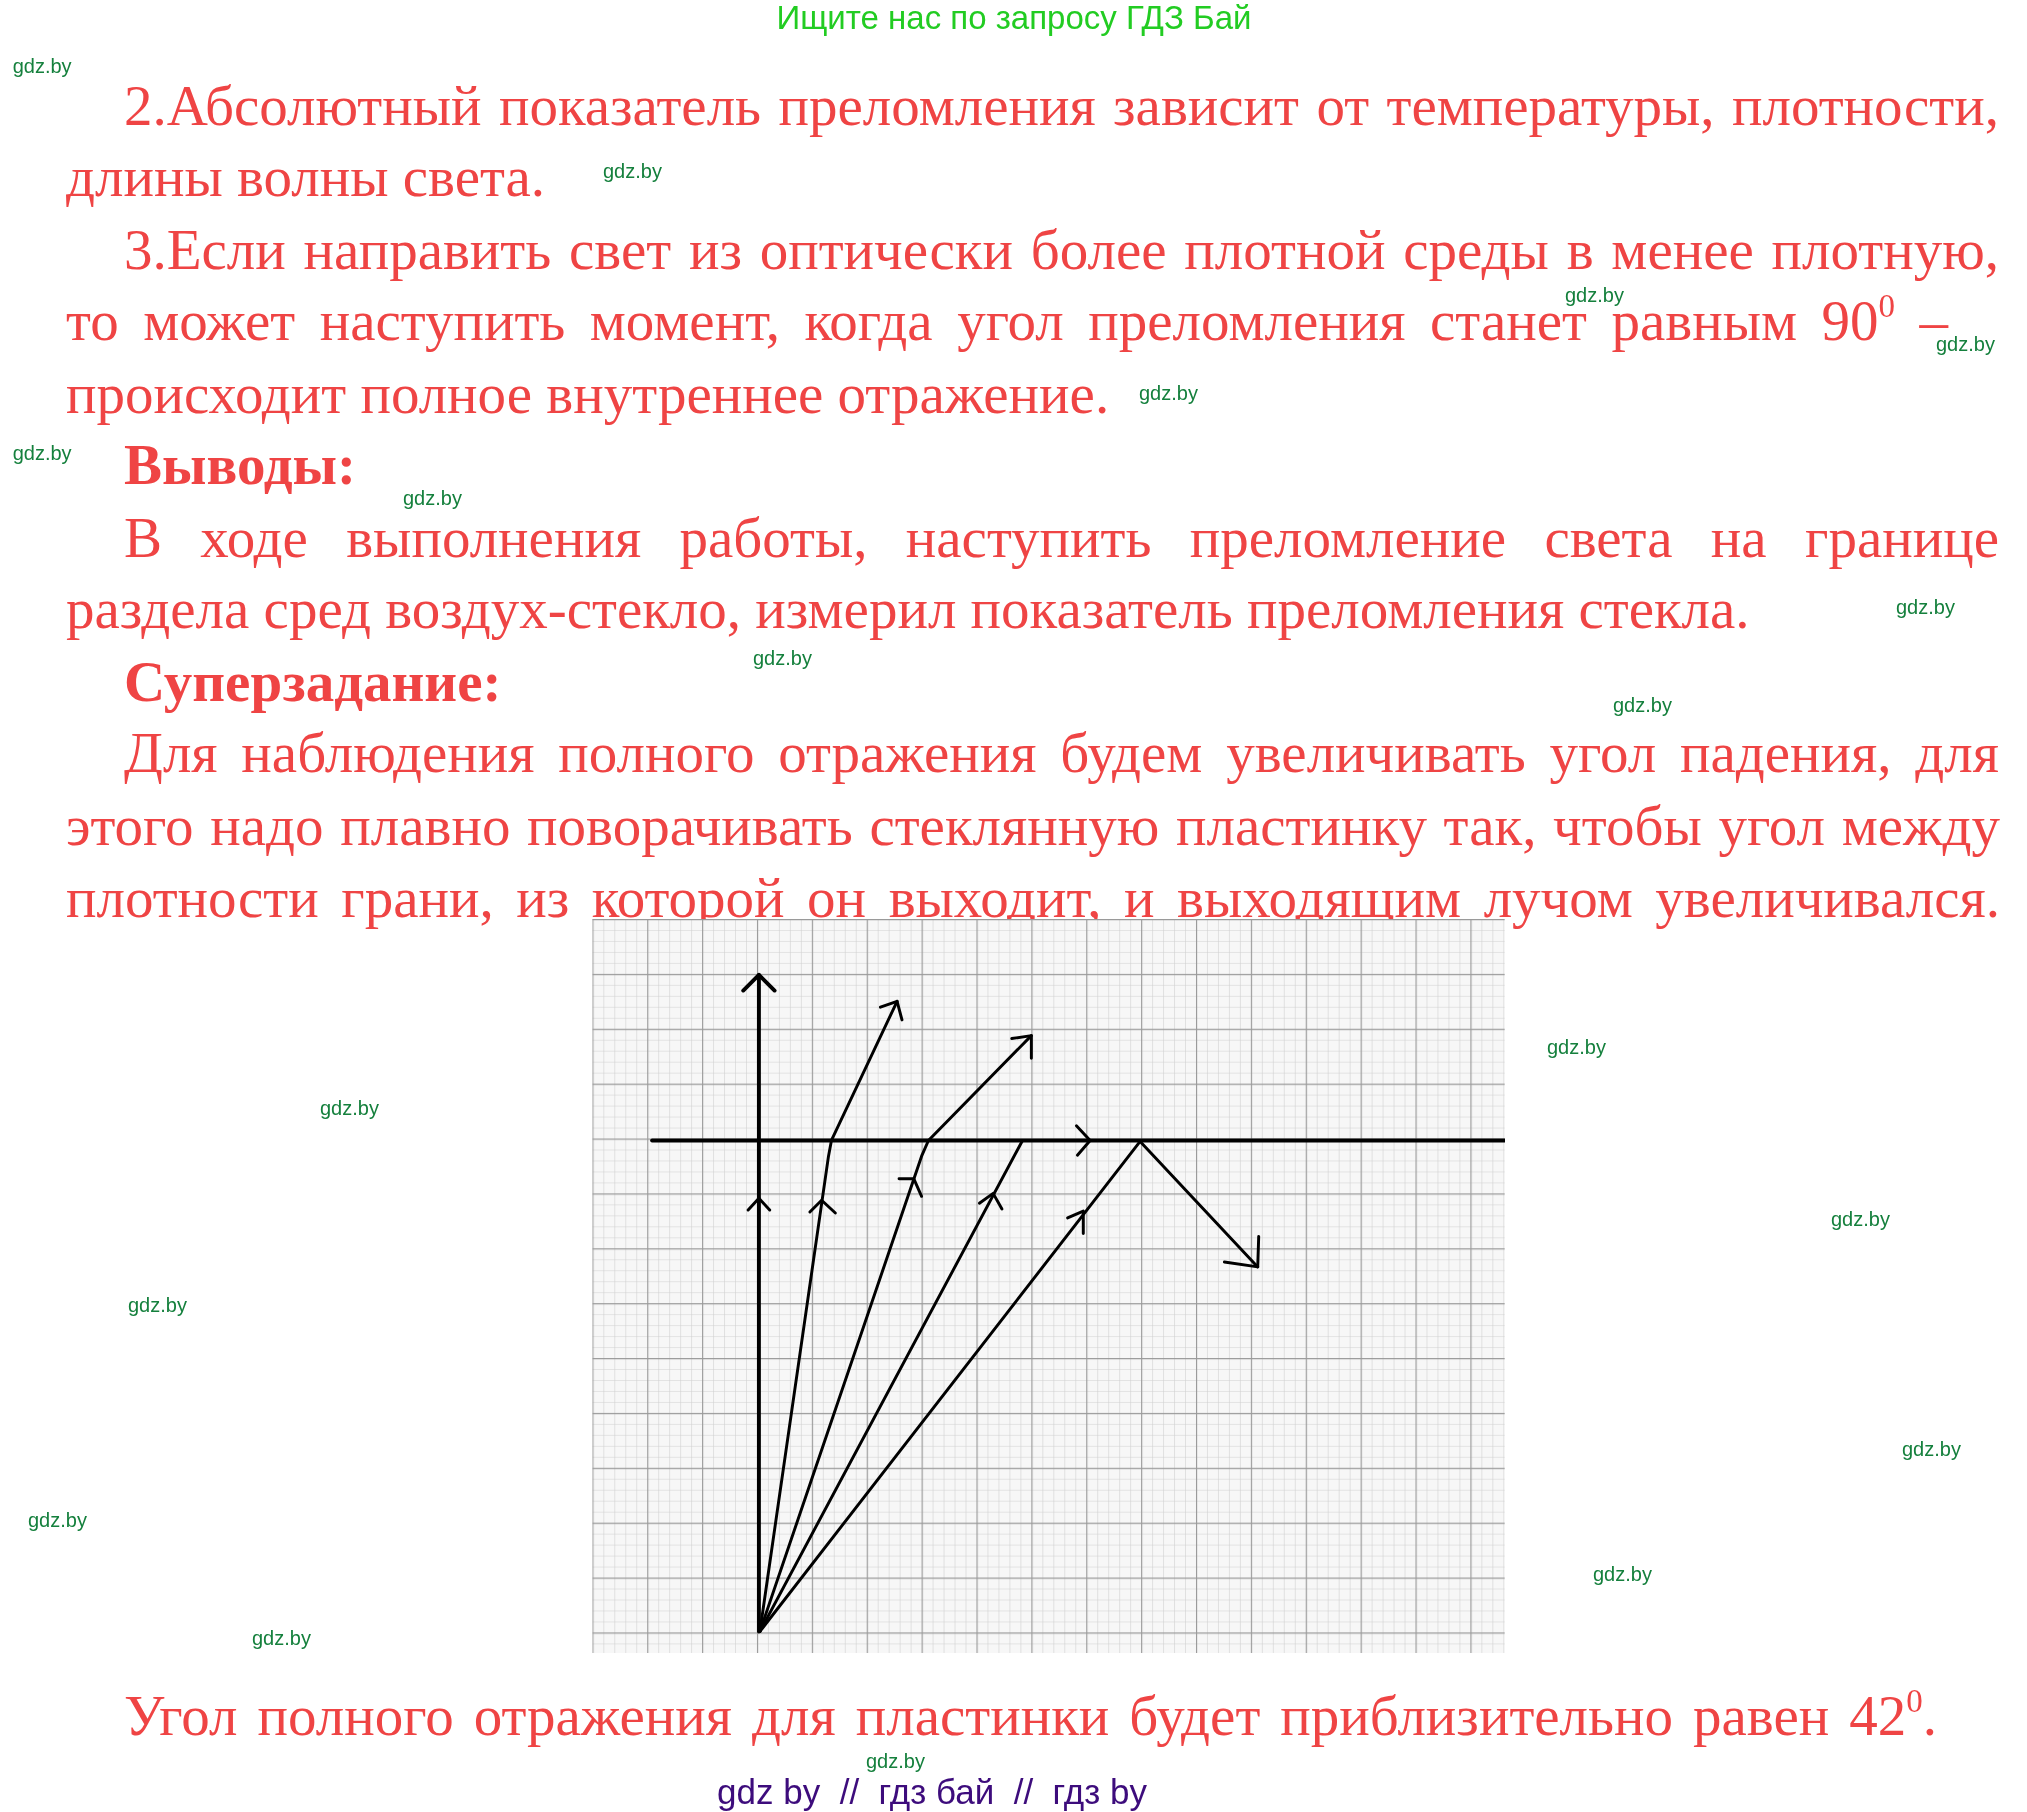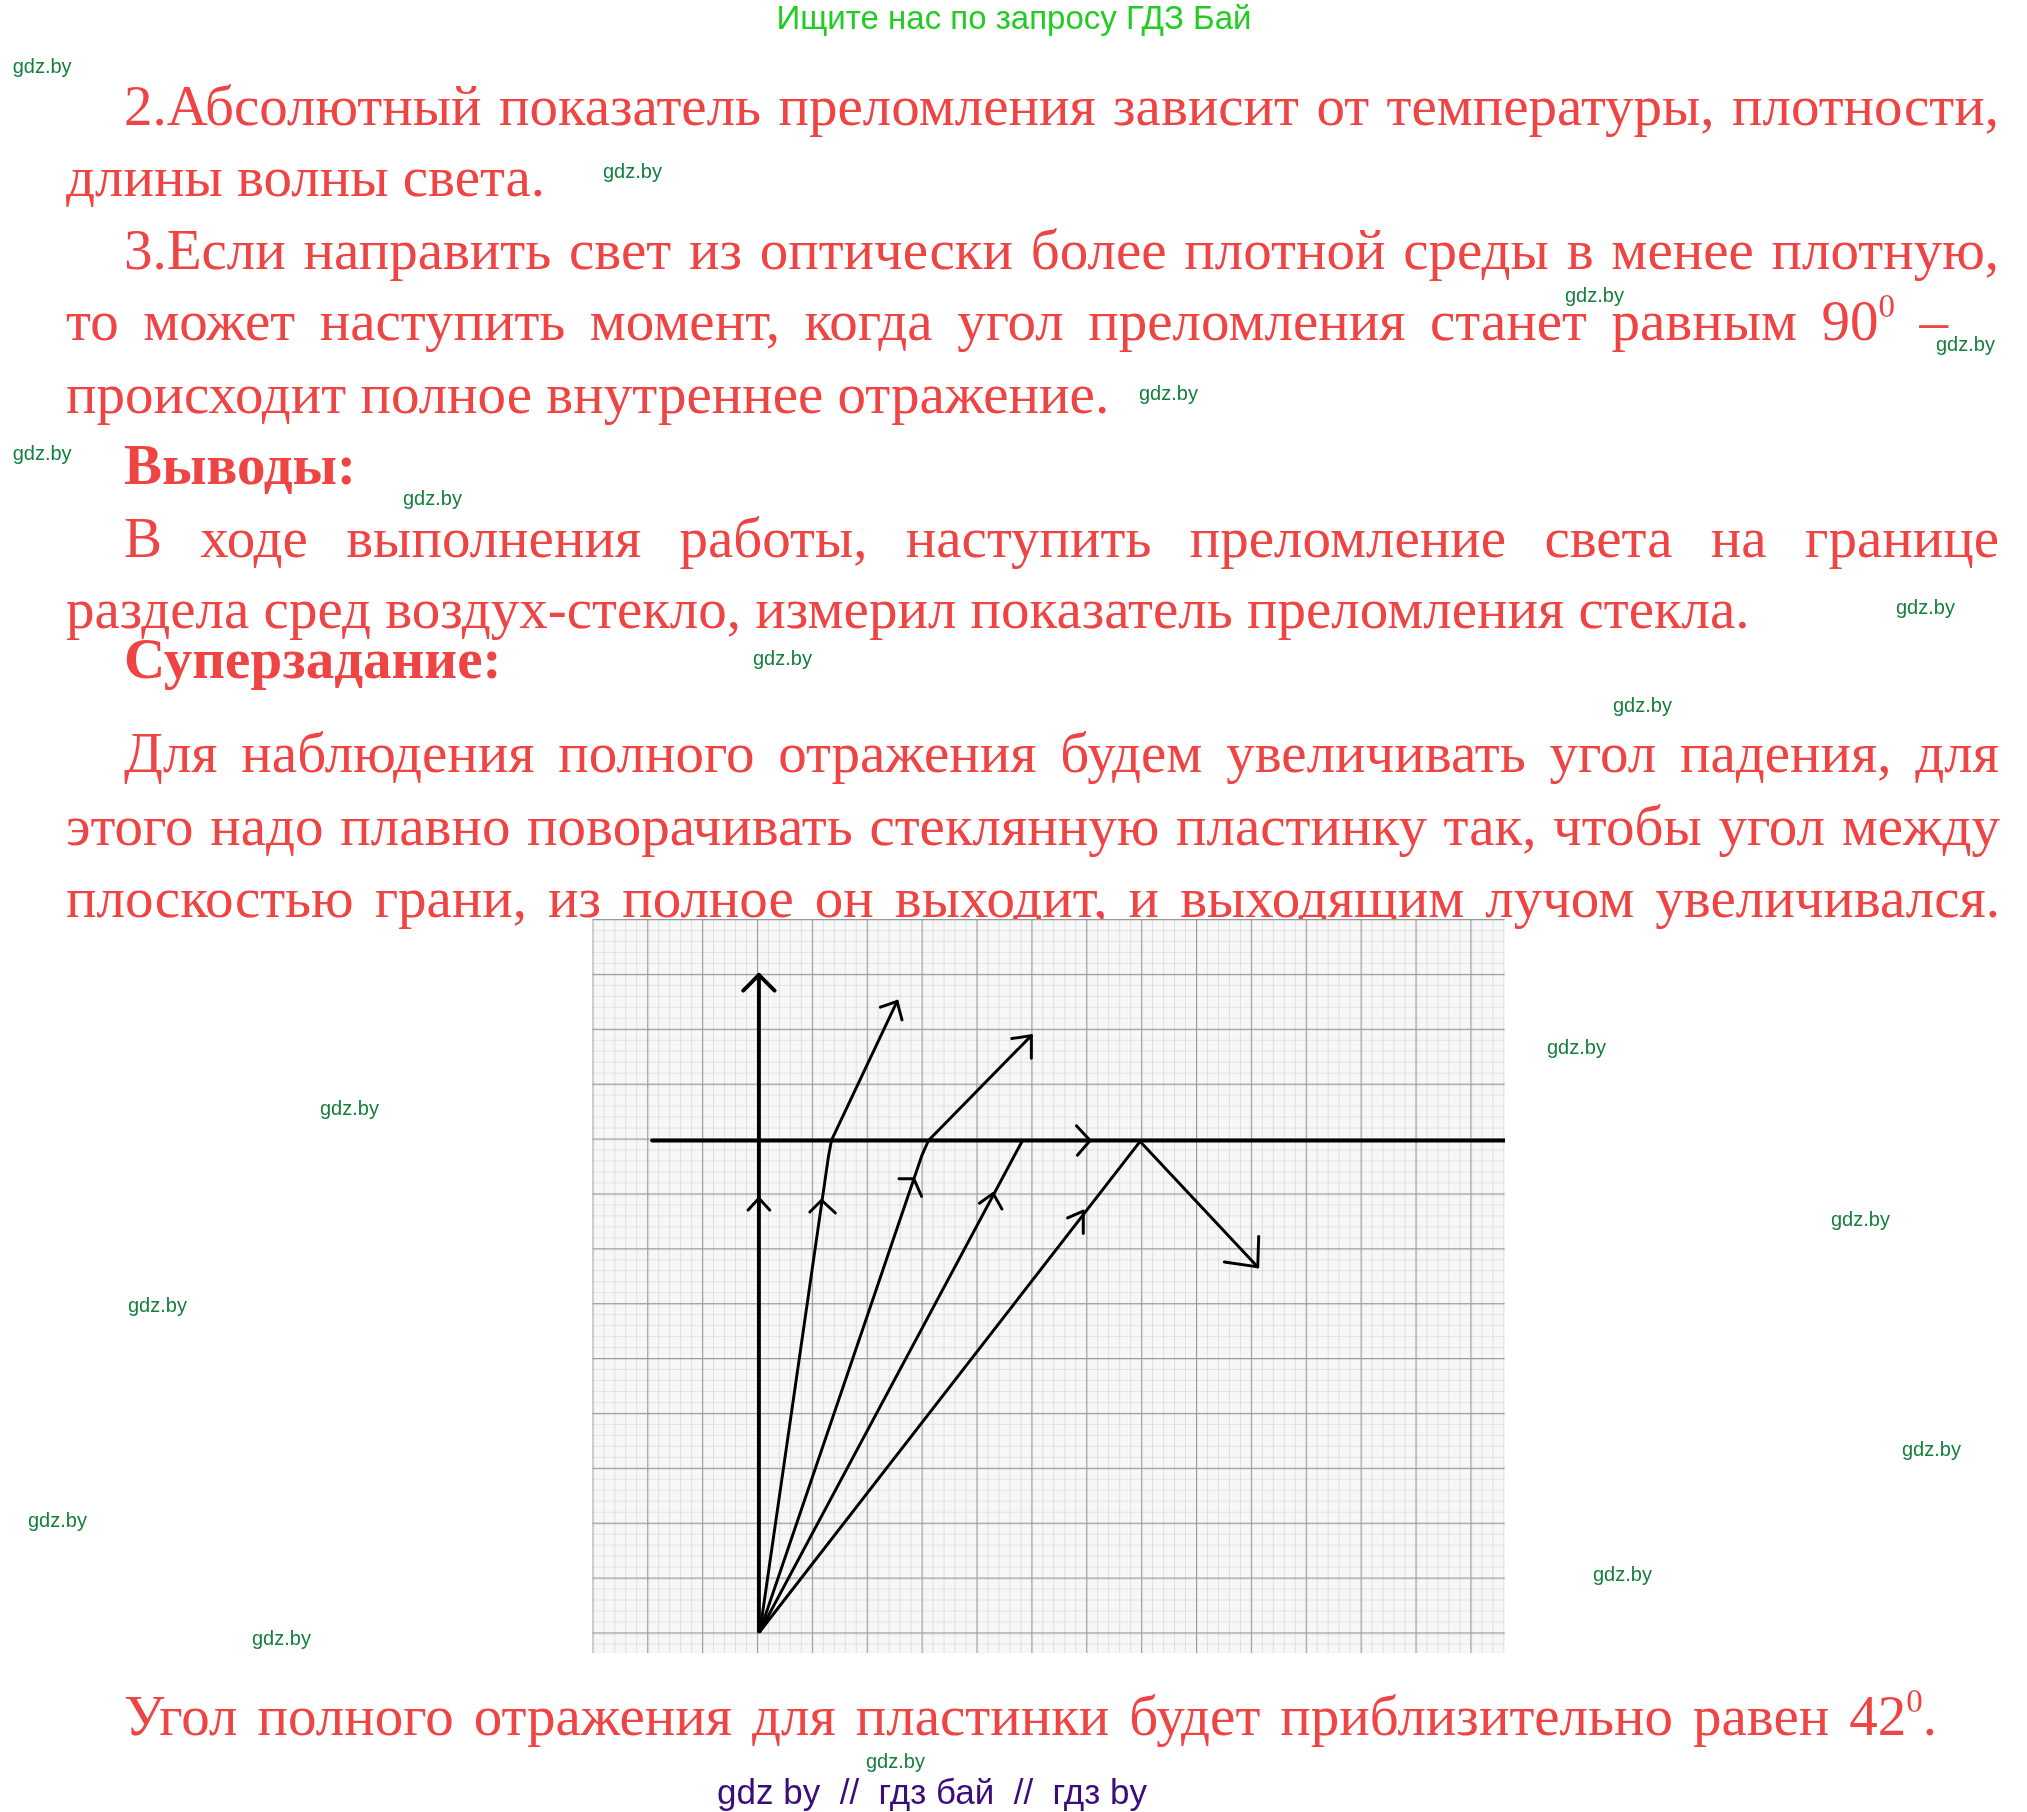--- a/index.html
+++ b/index.html
@@ -29,24 +29,24 @@
 <div class="line short" style="top:140px">длины волны света.</div>
 
 <div class="line indent" style="top:213px">3.Если направить свет из оптически более плотной среды в менее плотную,</div>
 <div class="line" style="top:284px; width:1882px;"><span>то может наступить момент, когда угол преломления станет равным 90</span><span class="sup">0</span><span> –</span></div>
 <div class="line short" style="top:357px">происходит полное внутреннее отражение.</div>
 
 <div class="line indent bold" style="top:428px">Выводы:</div>
 <div class="line indent" style="top:501px">В ходе выполнения работы, наступить преломление света на границе</div>
 <div class="line short" style="top:572px">раздела сред воздух-стекло, измерил показатель преломления стекла.</div>
 
-<div class="line indent bold" style="top:622px">Суперзадание:</div>
+<div class="line indent bold" style="top:645px">Суперзадание:</div>
 <div class="line indent" style="top:716px">Для наблюдения полного отражения будем увеличивать угол падения, для</div>
 <div class="line" style="top:789px">этого надо плавно поворачивать стеклянную пластинку так, чтобы угол между</div>
-<div class="line" style="top:861px">плоскостью грани, из полное он выходит, и выходящим лучом увеличивался.</div>
+<div class="line" style="top:861px">плотности грани, из которой он выходит, и выходящим лучом увеличивался.</div>
 
 <div class="diagram">
   <svg width="913" height="734" viewBox="0 0 931 749" xmlns="http://www.w3.org/2000/svg">
     <defs>
       <pattern id="minor" width="11.2" height="11.2" patternUnits="userSpaceOnUse">
         <path d="M11.2 0 L0 0 0 11.2" fill="none" stroke="#cfcfcf" stroke-width="1.2"></path>
       </pattern>
       <pattern id="major" width="56" height="56" patternUnits="userSpaceOnUse">
         <rect width="56" height="56" fill="url(#minor)"></rect>
         <path d="M56 0 L0 0 0 56" fill="none" stroke="#9a9a9a" stroke-width="2.4"></path>

